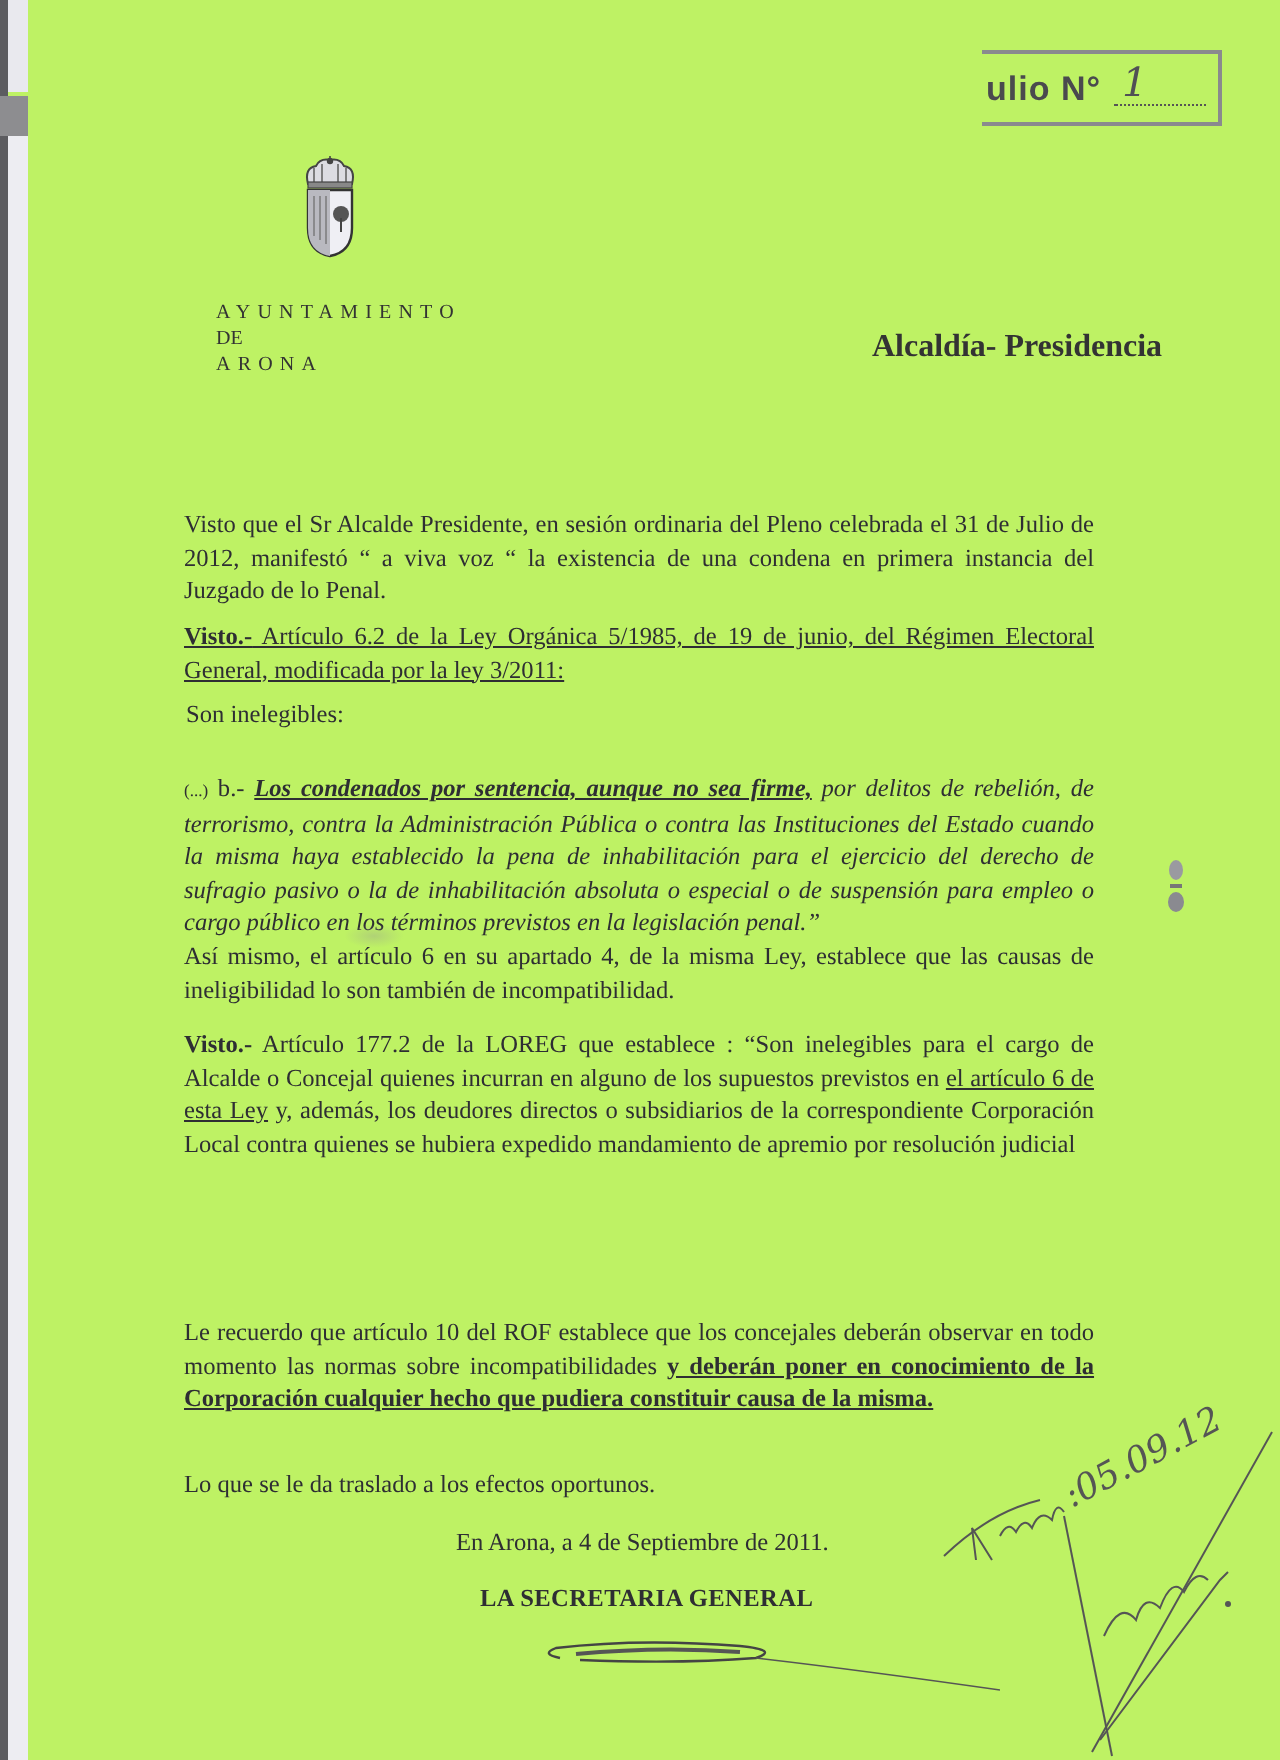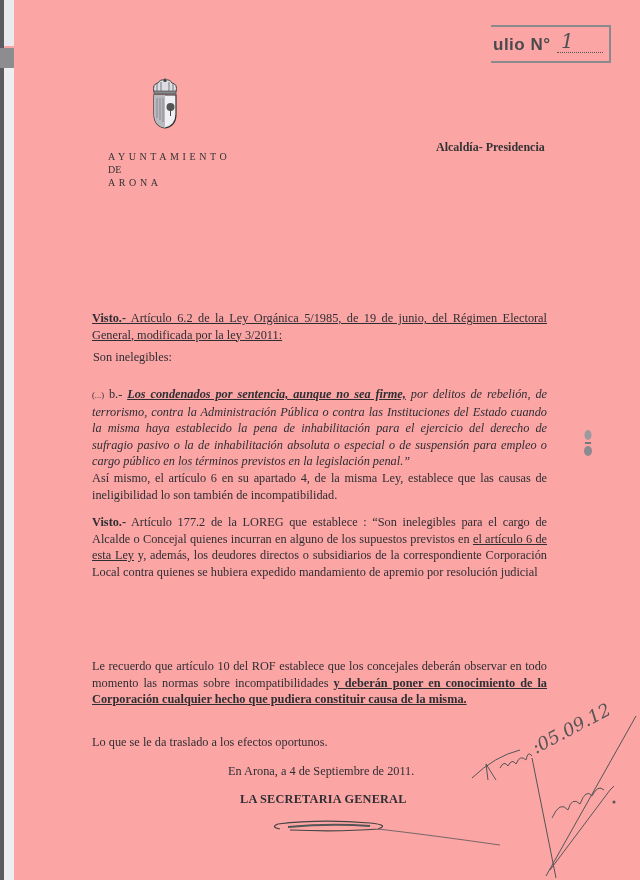--- a/index.html
+++ b/index.html
@@ -3,21 +3,21 @@
 <meta charset="utf-8">
 <style>
   html, body { margin: 0; padding: 0; }
   body {
     width: 640px; height: 880px; overflow: hidden;
     background: #f6f5fb;
     font-family: "Liberation Serif", "DejaVu Serif", serif;
     color: #2a2a2e;
     position: relative;
   }
-  .page { position: absolute; inset: 0; background: #fca5a5; }
+  .page { position: absolute; inset: 0; background: #bef264; }
   .left-edge { position: absolute; left: 0; top: 0; width: 4px; height: 880px; background: #5c5c60; }
   .left-edge-tab { position: absolute; left: 0; top: 48px; width: 14px; height: 20px; background: #8d8d90; }
   .left-edge-tab2 { position: absolute; left: 4px; top: 0; width: 10px; height: 46px; background: #e9e9ee; }
   .left-edge-tab3 { position: absolute; left: 4px; top: 68px; width: 10px; height: 812px; background: #ededf2; }
 
   .folio-stamp {
     position: absolute; left: 483px; top: 25px; width: 126px; height: 38px;
   }
   .folio-stamp .box {
     position: absolute; left: 8px; top: 0; width: 120px; height: 38px;
@@ -42,22 +42,22 @@
   .crest { position: absolute; left: 148px; top: 78px; width: 34px; height: 52px; }
 
   .ayto {
     position: absolute; left: 108px; top: 150px; width: 150px;
     text-align: left; font-size: 10px; letter-spacing: 3.6px; line-height: 13px;
     color: #333;
   }
   .ayto .de { letter-spacing: 0; }
 
   .alcaldia {
-    position: absolute; left: 436px; top: 140px;
-    font-weight: bold; font-size: 12px; color: #333;
+    position: absolute; left: 436px; top: 165px;
+    font-weight: bold; font-size: 16px; color: #333;
   }
 
   .para {
     position: absolute; left: 92px; width: 455px;
     font-size: 12.3px; line-height: 16.5px; text-align: justify;
     color: #2e2e33;
   }
   .para b { font-weight: bold; }
   .para u { text-decoration: underline; }
   .ital { font-style: italic; }
@@ -112,20 +112,21 @@
   </svg>
 
   <div class="ayto">
     <div>AYUNTAMIENTO</div>
     <div class="de">DE</div>
     <div>ARONA</div>
   </div>
 
   <div class="alcaldia">Alcaldía- Presidencia</div>
 
+  <p class="para p1" style="margin:0">Visto que el Sr Alcalde Presidente, en sesión ordinaria del Pleno celebrada el 31 de Julio de 2012,  manifestó “ a viva voz “  la existencia de una condena en primera instancia del Juzgado de lo Penal.</p>
 
   <p class="para p2" style="margin:0">
     <b>Visto.-</b><span> Artículo 6.2 de la  Ley Orgánica 5/1985, de 19 de junio, del Régimen Electoral General, modificada por la ley 3/2011:</span>
   </p>
 
   <p class="para p3" style="margin:0">Son inelegibles:</p>
 
   <p class="para p4 ital" style="margin:0">
     <span class="small" style="font-style:normal">(...)</span><span style="font-style:normal"> b.- </span><b><u>Los condenados por sentencia, aunque no sea firme,</u></b><span> por delitos de rebelión, de terrorismo, contra la Administración Pública o contra las Instituciones del Estado cuando la misma haya establecido la pena de inhabilitación para el ejercicio del derecho de sufragio pasivo o la de inhabilitación absoluta o especial o de suspensión para empleo o cargo público en los términos previstos en la legislación penal.”</span>
   </p>

